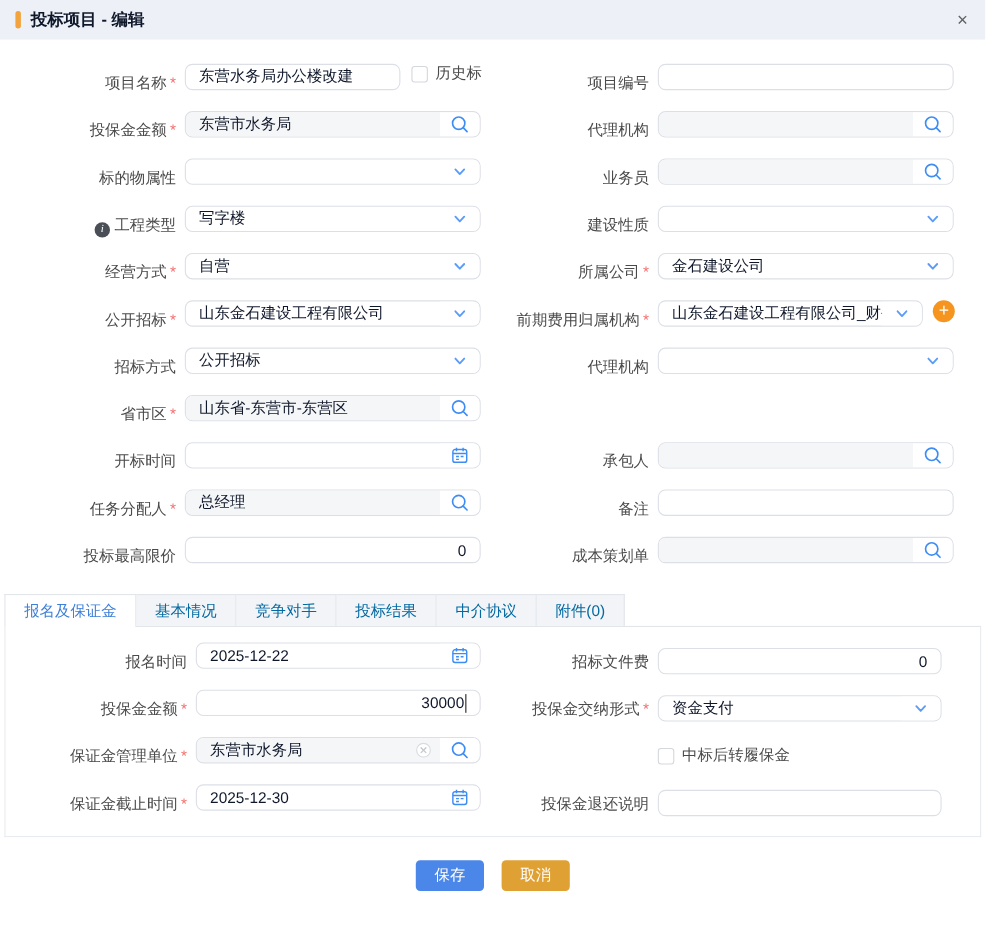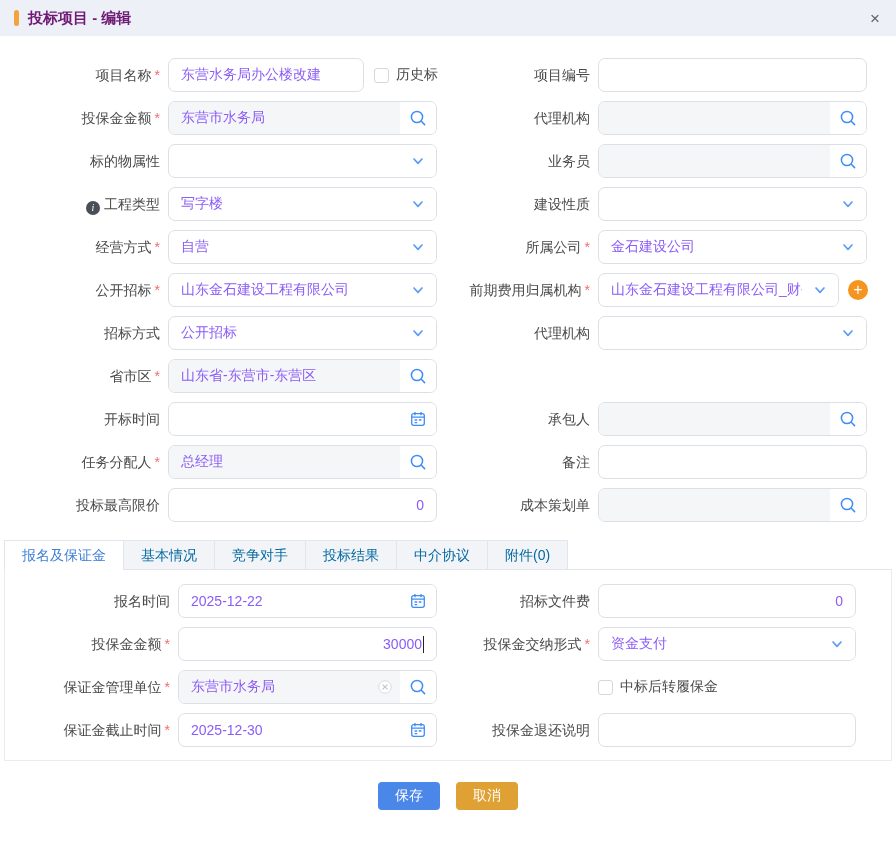--- a/index.html
+++ b/index.html
@@ -2,34 +2,34 @@
 <html><head>
 <meta charset="utf-8">
 <style>
   * { margin:0; padding:0; box-sizing:border-box; }
   html,body { width:896px; background:#fff; font-family:"Liberation Sans","DejaVu Sans",sans-serif; }
   .dialog { width:896px; height:851px; background:#fff; position:relative; overflow:hidden; }
 
   
   .hdr { height:36px; background:#edf1f7; display:flex; align-items:center; padding:0 16px 0 14px; }
   .accent { width:5px; height:16px; border-radius:3px; background:#f2a33c; margin-right:9px; }
-  .hdr-title { font-size:15px; font-weight:700; color:#701a75; }
+  .hdr-title { font-size:15px; font-weight:700; color:#0f172a; }
   .close-btn { margin-left:auto; font-size:17px; color:#606266; cursor:pointer; line-height:1; }
 
   
   .form { padding-top:22px; }
   .row { display:flex; margin-bottom:9px; }
-  .cell { display:flex; align-items:center; }
+  .cell { display:flex; align-items:flex-start; }
   .cell-l { width:448px; }
   .cell-r { width:448px; }
   .lbl { flex:0 0 168px; text-align:right; padding-right:8px; font-size:14px; color:#4a4a4a; white-space:nowrap; line-height:34px; }
   .cell-r .lbl { flex:0 0 150px; }
   .req { color:#f56c6c; margin-left:3px; }
 
-  .ctl { height:34px; border:1px solid #dcdfe6; border-radius:7px; background:#fff; display:flex; align-items:stretch; overflow:hidden; width:269px; font-size:14px; color:#8b5cf6; }
+  .ctl { height:24px; border:1px solid #dcdfe6; border-radius:7px; background:#fff; display:flex; align-items:stretch; overflow:hidden; width:269px; font-size:14px; color:#0f172a; }
   .ctl .val { flex:1; display:flex; align-items:center; padding:0 12px; white-space:nowrap; overflow:hidden; }
   .ctl .sfx { flex:0 0 36px; display:flex; align-items:center; justify-content:center; background:#fff; }
   .ctl.w196 { width:196px; }
   .ctl.w241 { width:241px; }
   .ctl.w259 { width:259px; }
   .ctl.w258 { width:258px; }
   .lookup .val { background:#f5f6f8; position:relative; }
   .num .val { justify-content:flex-end; }
   .caret { width:1px; height:17px; background:#222; margin-left:1px; }
   .clear-ic { position:absolute; right:8px; top:50%; transform:translateY(-50%); }
@@ -48,21 +48,21 @@
   
   .tabs-area { margin:0 4px 0 4px; }
   .tab-bar { display:flex; border-bottom:1px solid #e2e5ea; }
   .tab { padding:0 17px; height:29px; line-height:28px; font-size:14px; color:#0369a1; background:#f2f4f7; border:1px solid #e2e5ea; border-bottom:none; cursor:pointer; white-space:nowrap; }
   .tab + .tab { border-left:none; }
   .tab.active { background:#fff; color:#3d7fd9; position:relative; }
   .tab.active::after { content:""; position:absolute; left:0; right:0; bottom:-1px; height:1px; background:#fff; }
   .panel { border:1px solid #e8ebef; border-top:none; padding:14px 0 13px 0; }
   .trow { display:flex; margin-bottom:9px; }
   .trow:last-child { margin-bottom:0; }
-  .tcell-l { width:443px; display:flex; align-items:center; }
+  .tcell-l { width:443px; display:flex; align-items:flex-start; }
   .tcell-r { width:443px; display:flex; align-items:center; }
   .tcell-l .lbl { flex:0 0 173px; }
   .tcell-r .lbl { flex:0 0 150px; }
 
   
   .footer { display:flex; justify-content:center; margin-top:21px; }
   .btn { height:28px; padding:0 17px; border:none; border-radius:4px; font-size:14px; color:#fff; cursor:pointer; font-family:inherit; }
   .btn-save { background:#4b87e8; margin-right:16px; }
   .btn-cancel { background:#e0a134; }
 

